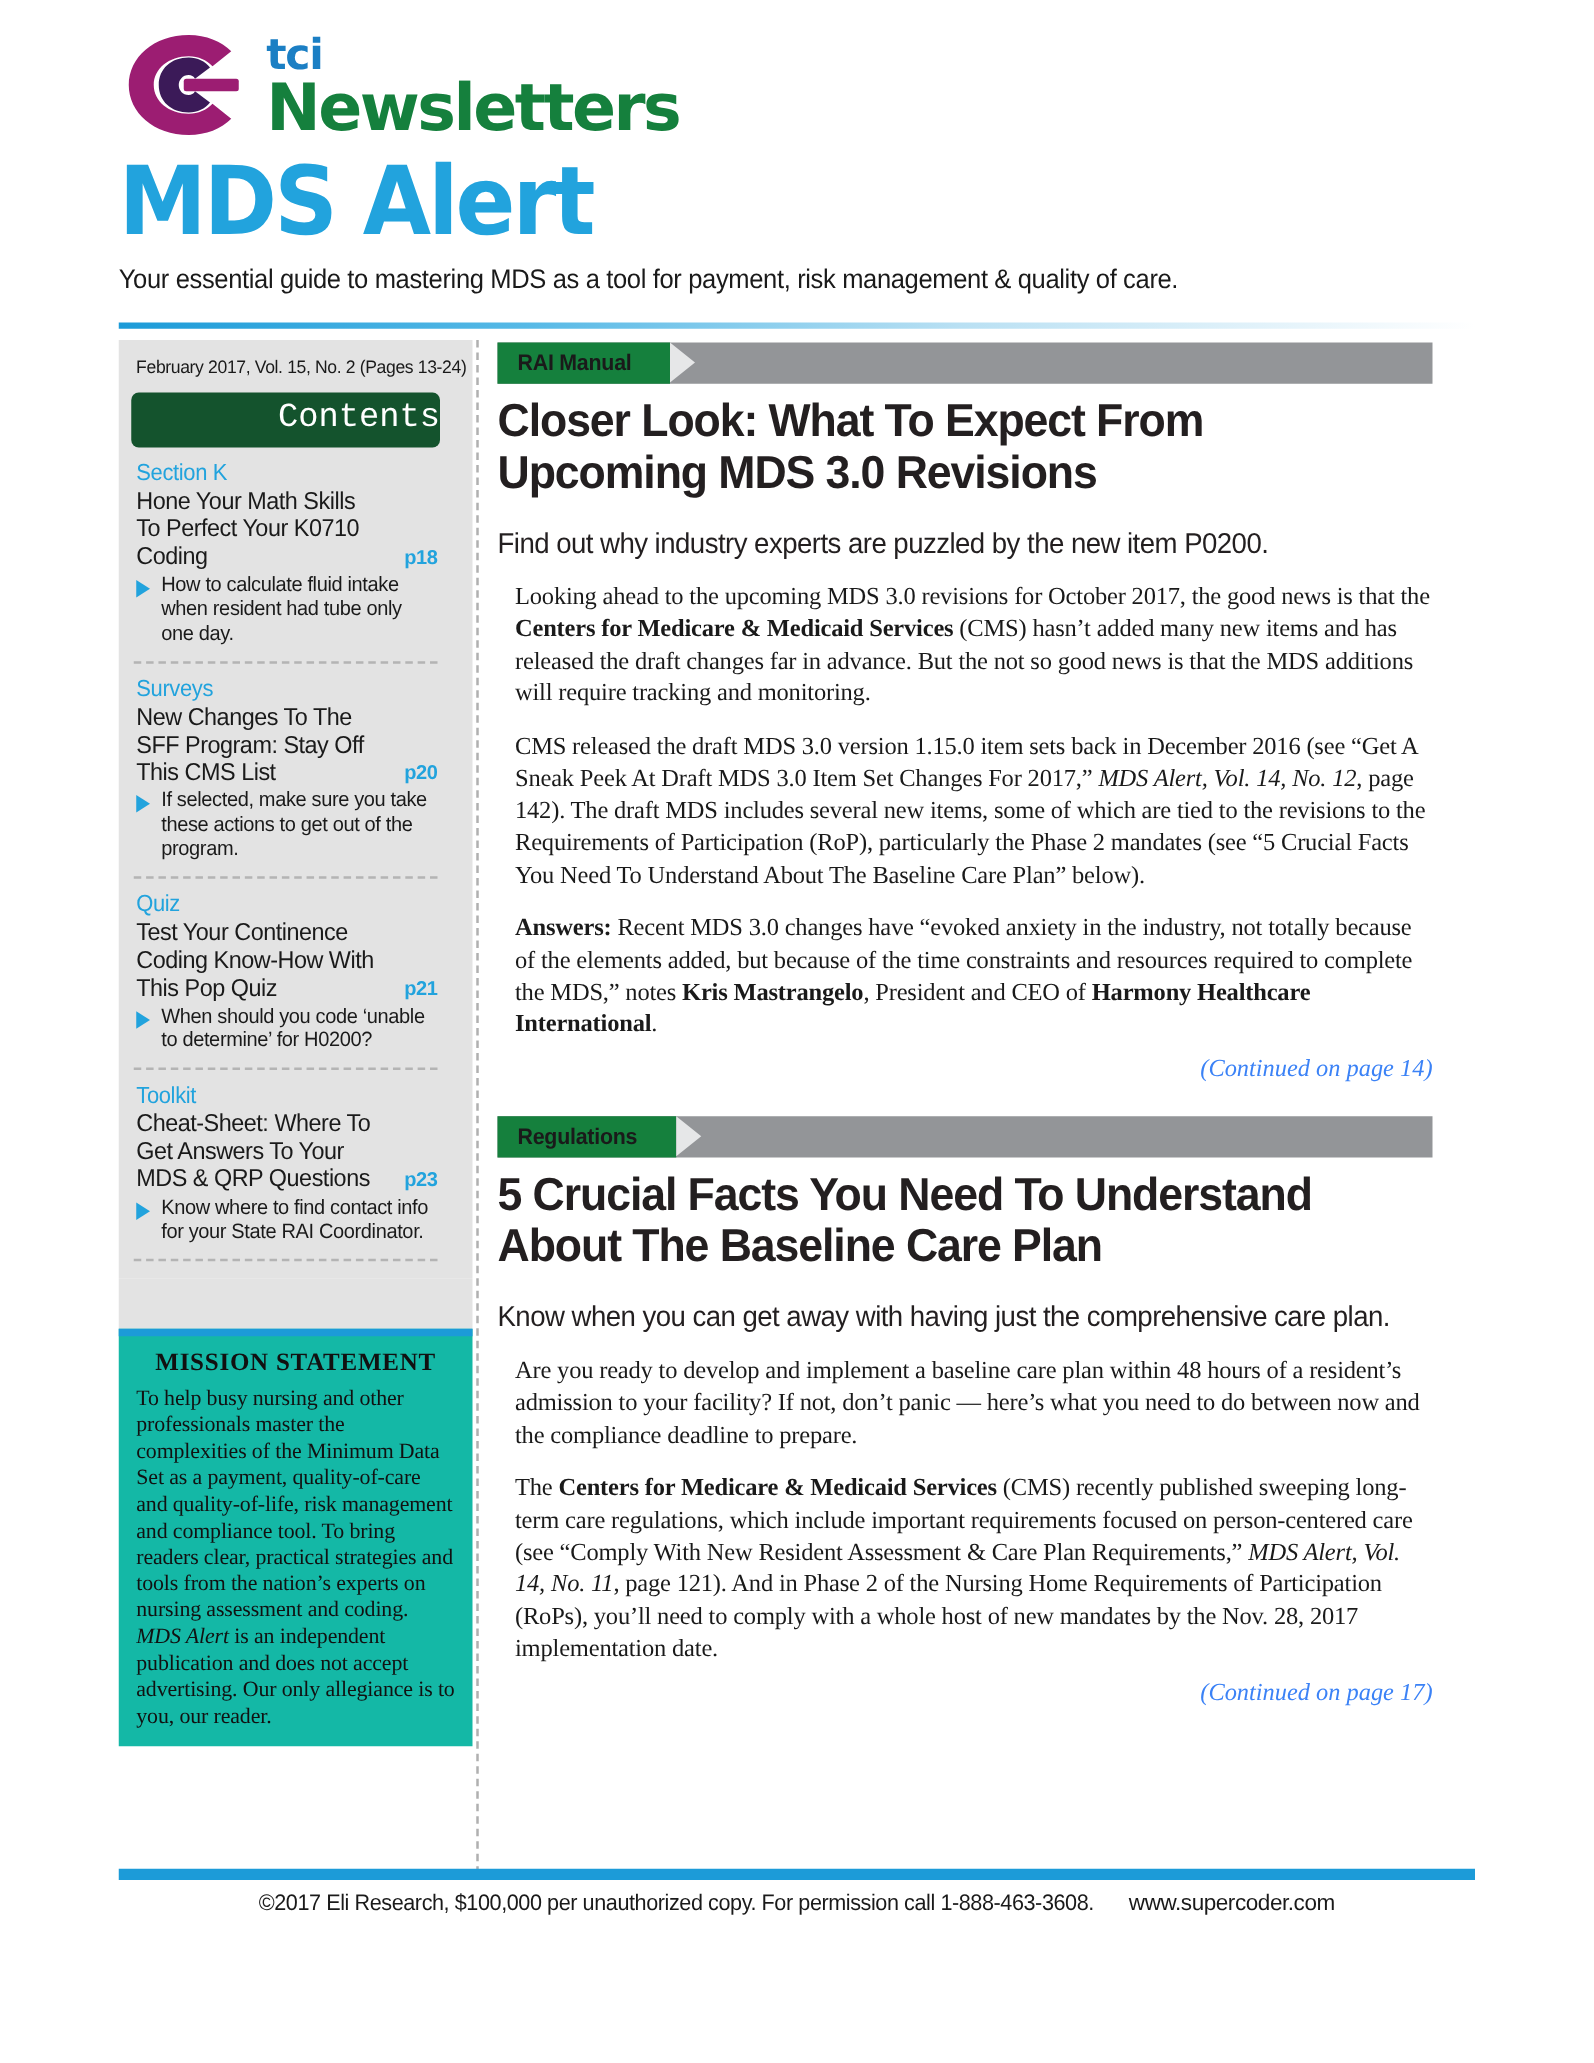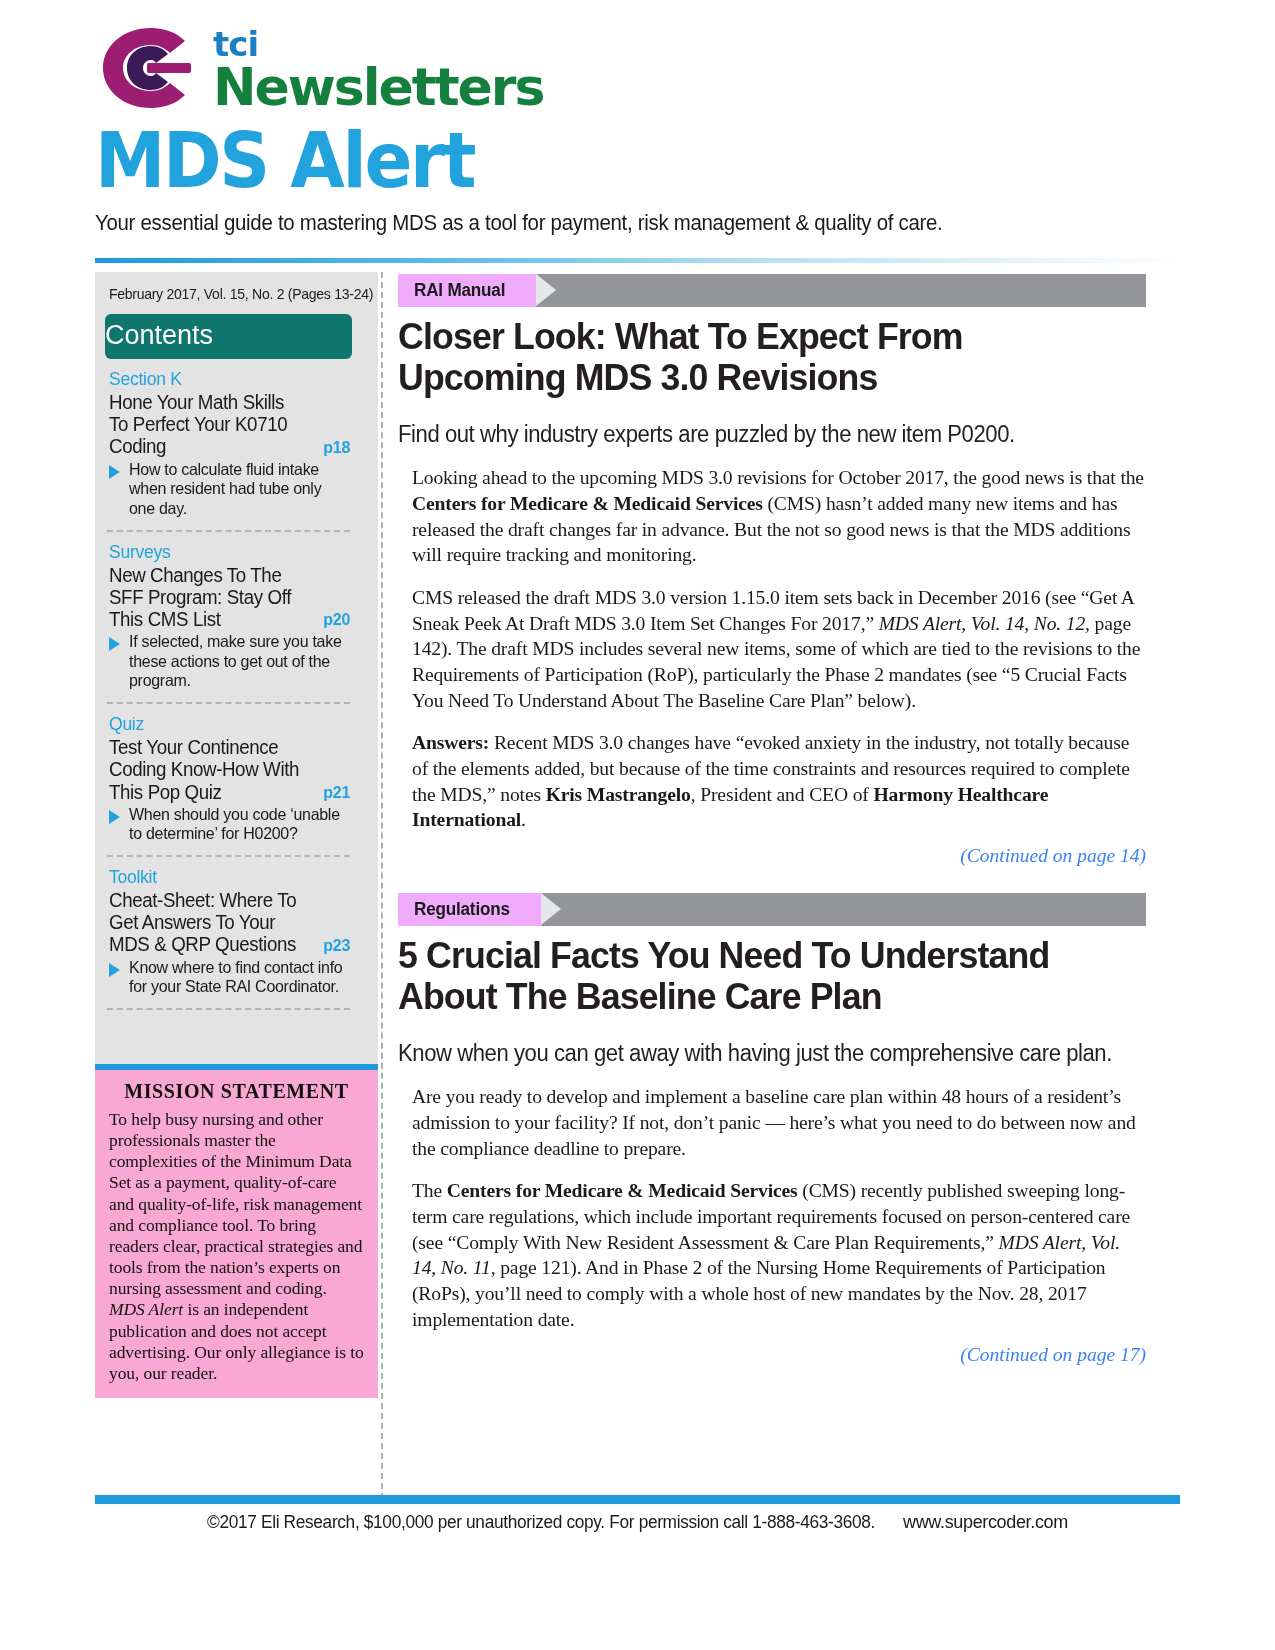--- a/index.html
+++ b/index.html
@@ -109,28 +109,28 @@
   .issue-line {
     font-size: 14.5px;
     color: #1a1a1a;
     letter-spacing: -0.3px;
     padding: 6px 0 12px 4px;
     transform: scaleX(0.97);
     transform-origin: left center;
     white-space: nowrap;
   }
   .contents-bar {
-    background: #0f766e;
+    background: #14532d;
     color: #ffffff;
-    text-align: left;
+    text-align: right;
     font-size: 27px;
     padding: 6px 0 8px 0;
     border-radius: 6px;
     letter-spacing: 0px;
-    font-family: Liberation Sans, sans-serif;
+    font-family: Liberation Mono, monospace;
   }
   .toc-entry {
     padding: 9px 2px 2px 4px;
   }
   .toc-cat {
     color: #22a3dd;
     font-size: 18.5px;
     letter-spacing: -0.3px;
     margin-bottom: 1px;
     transform: scaleX(0.95);
@@ -186,21 +186,21 @@
     border-top: 2px dashed #b4b4b4;
     margin: 9px 2px 0 2px;
   }
   .sidebar-gap {
     background: #e3e3e3;
     height: 40px;
   }
 
   
   .mission {
-    background: #f9a8d4;
+    background: #14b8a6;
     border-top: 6px solid #1c9bd8;
     padding: 10px 14px 14px 14px;
     width: 255px;
   }
   .mission-head {
     font-family: "Liberation Serif", serif;
     font-weight: bold;
     font-size: 20px;
     color: #111111;
     text-align: center;
@@ -242,21 +242,21 @@
     position: absolute;
     left: 0; top: 0;
     width: 748px;
     height: 33px;
     background: #939598;
   }
   .ribbon-tab {
     position: absolute;
     left: 0; top: 0;
     height: 33px;
-    background: #f0abfc;
+    background: #15803d;
     display: flex;
     align-items: center;
     padding-left: 16px;
     padding-right: 26px;
   }
   .ribbon-tab::after {
     content: "";
     position: absolute;
     right: -20px;
     top: 0;

